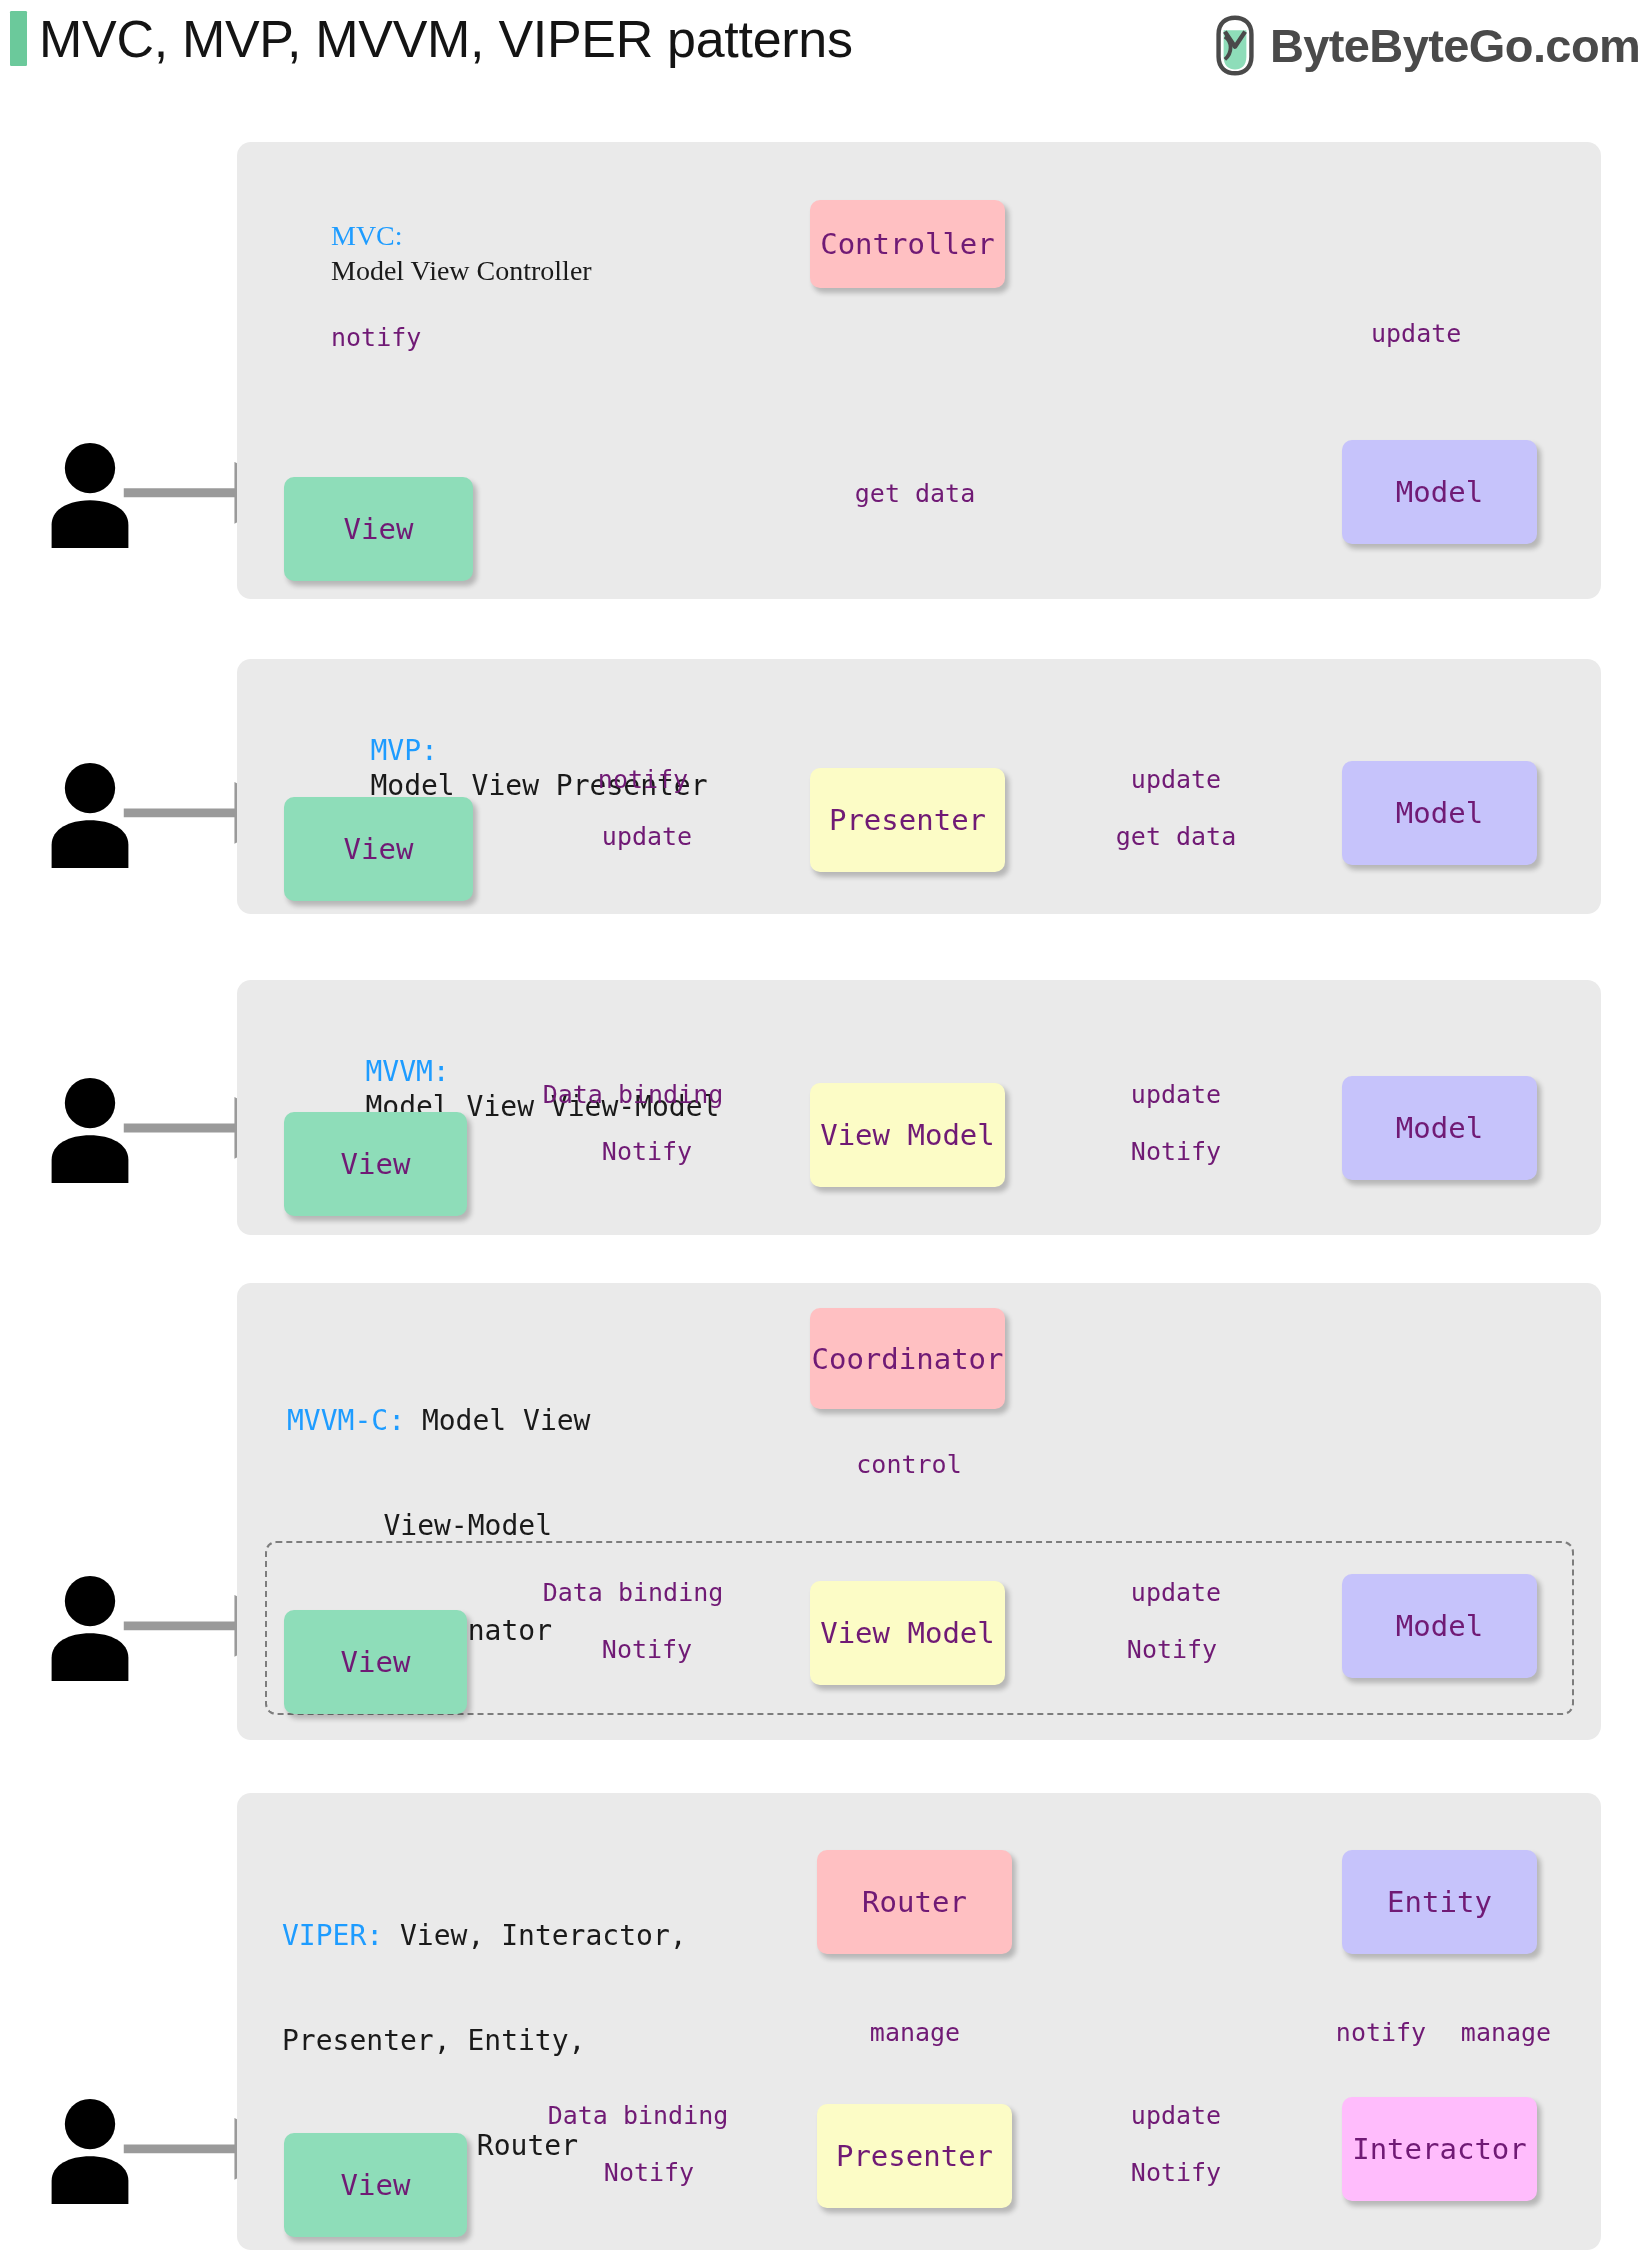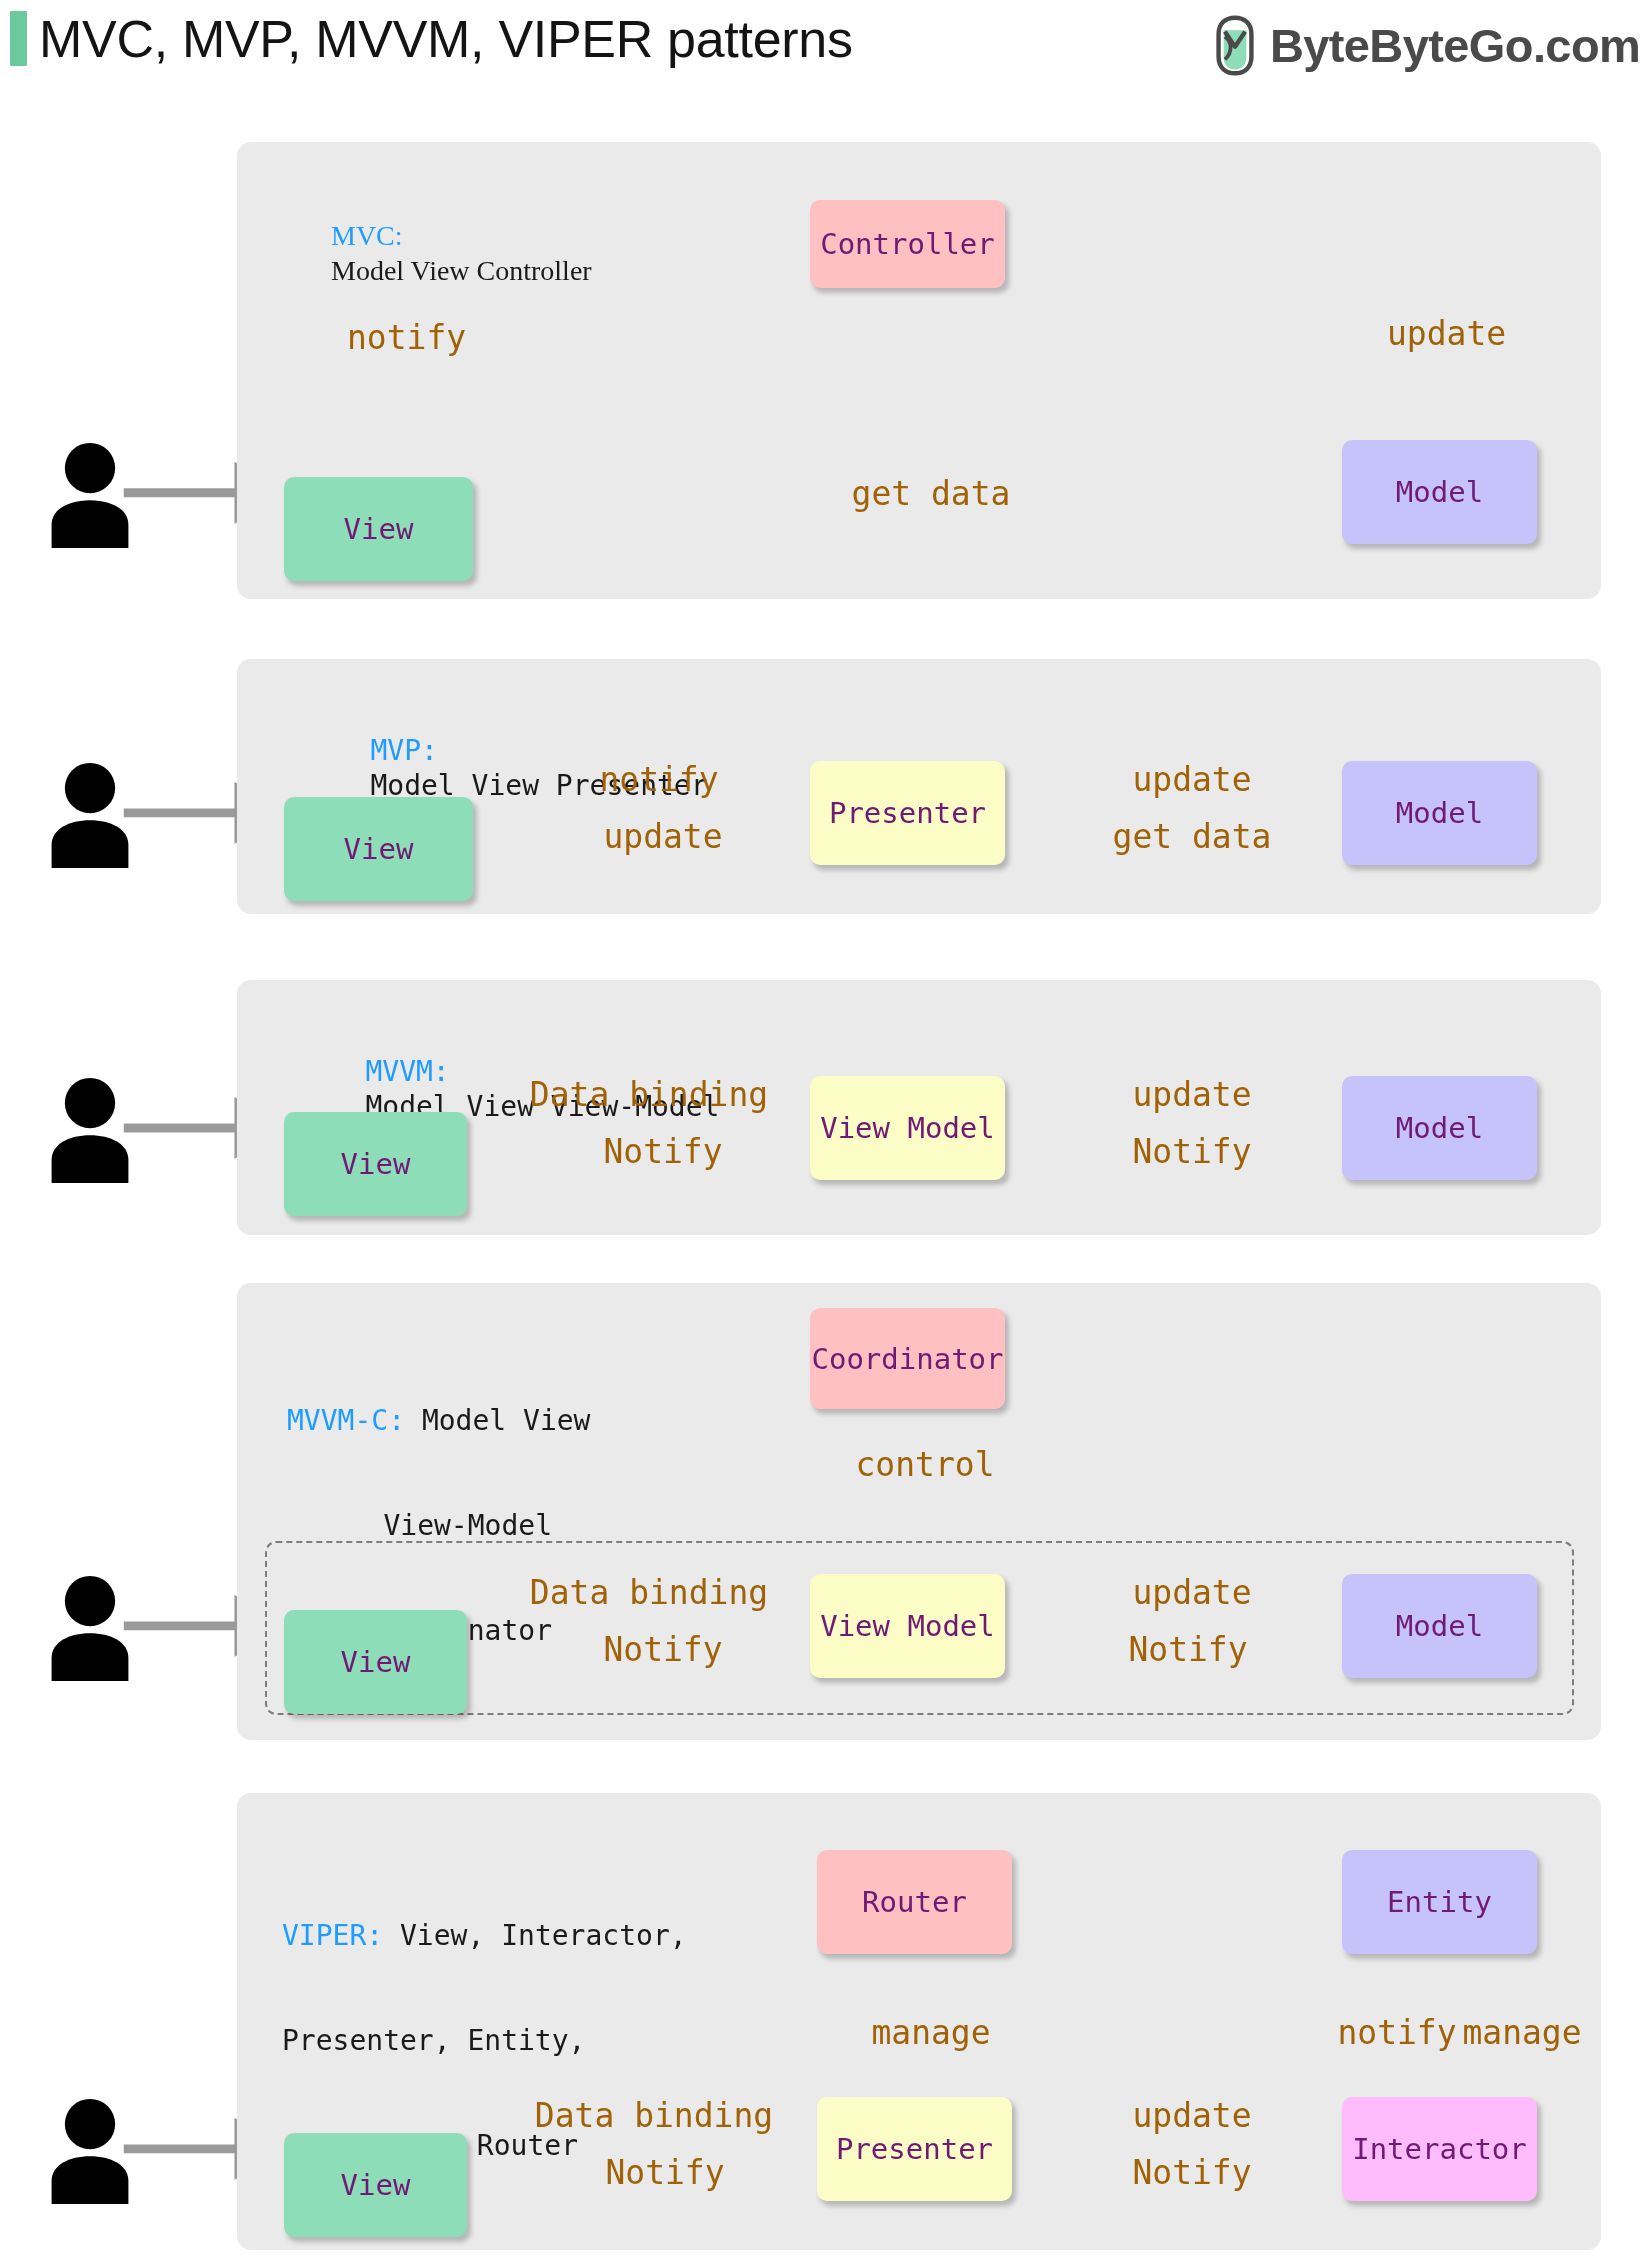--- a/index.html
+++ b/index.html
@@ -22,28 +22,28 @@
   
   .person{position:absolute;width:82px;height:107px;}
 
   
   .node{position:absolute;border-radius:10px;box-shadow:3.8px 4.4px 5.7px rgba(0,0,0,0.22);
         display:flex;align-items:center;justify-content:center;
         font-size:29px;color:#701a75;white-space:nowrap;}
   .n-view{background:#8eddb9;margin-top:36px;}
   .n-model{background:#c6c3fb;}
   .n-ctrl{background:#ffc0c2;}
-  .n-pres{background:#fcfcc6;}
+  .n-pres{background:#fcfcc6;margin-top:7px;}
   .n-inter{background:#ffbcfc;}
 
   
   .conn{position:absolute;left:0;top:0;overflow:visible;pointer-events:none;}
 
   
-  .elabel{position:absolute;font-size:33px;line-height:30px;color:#a16207;white-space:nowrap;margin-left:16px;}
+  .elabel{position:absolute;font-size:25px;line-height:30px;color:#701a75;white-space:nowrap;}
   .elabel.c{transform:translateX(-50%);}
 
   
   .dashgroup{position:absolute;border:2.5px dashed #7d7d7d;border-radius:11.3px;}
 </style>
 </head>
 <body>
 
 <div id="header">
   <div id="accent-bar"></div>

